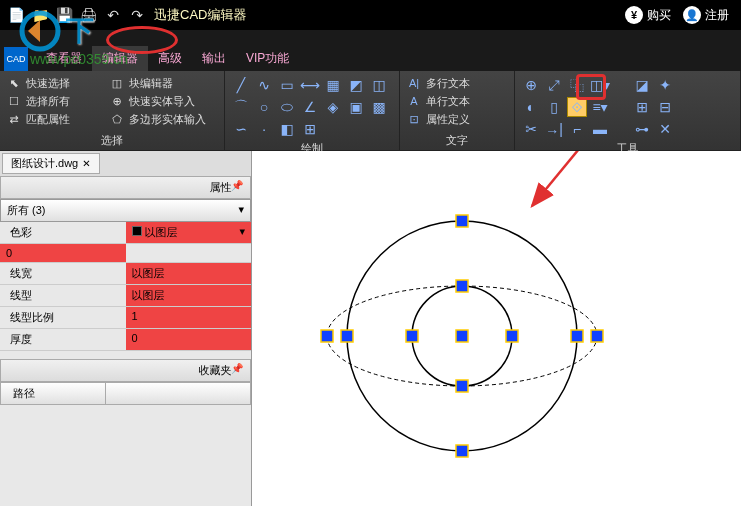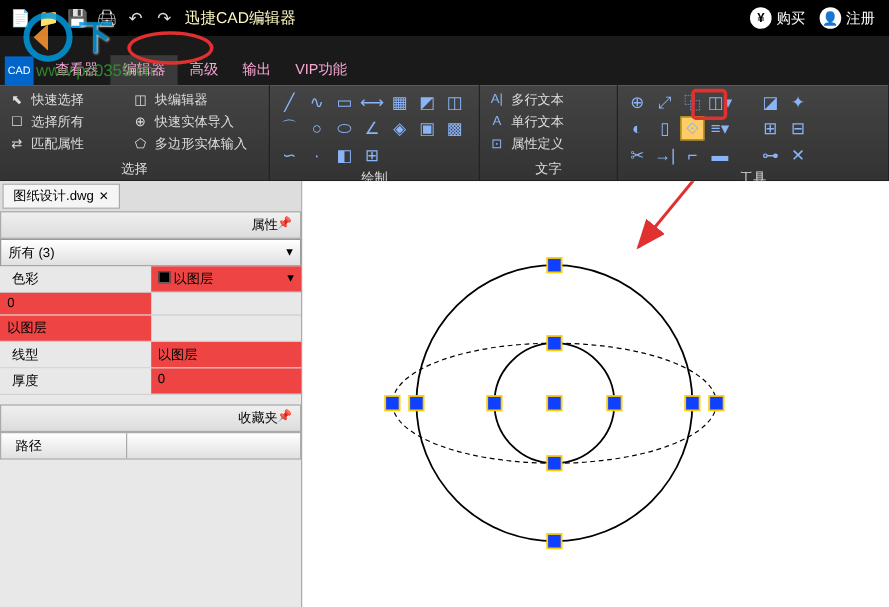--- a/index.html
+++ b/index.html
@@ -254,25 +254,30 @@
           <div class="prop-name">色彩</div>
           <div class="prop-value has-dropdown">
             <span><span class="color-swatch"></span> <span>以图层</span></span>
             <span>▾</span>
           </div>
         </div>
       <div class="prop-row">
           <div class="prop-value">0</div>
         </div>
       <div class="prop-row">
+          <div class="prop-name">线宽</div>
           <div class="prop-value">以图层</div>
         </div>
       <div class="prop-row">
           <div class="prop-name">线型</div>
           <div class="prop-value">以图层</div>
+        </div>
+      <div class="prop-row">
+          <div class="prop-name">线型比例</div>
+          <div class="prop-value">1</div>
         </div>
       <div class="prop-row">
           <div class="prop-name">厚度</div>
           <div class="prop-value">0</div>
         </div>
     </div>
 
     <div class="panel-header fav-header">
       <span>收藏夹</span>
       <span class="pin-icon">📌</span>

